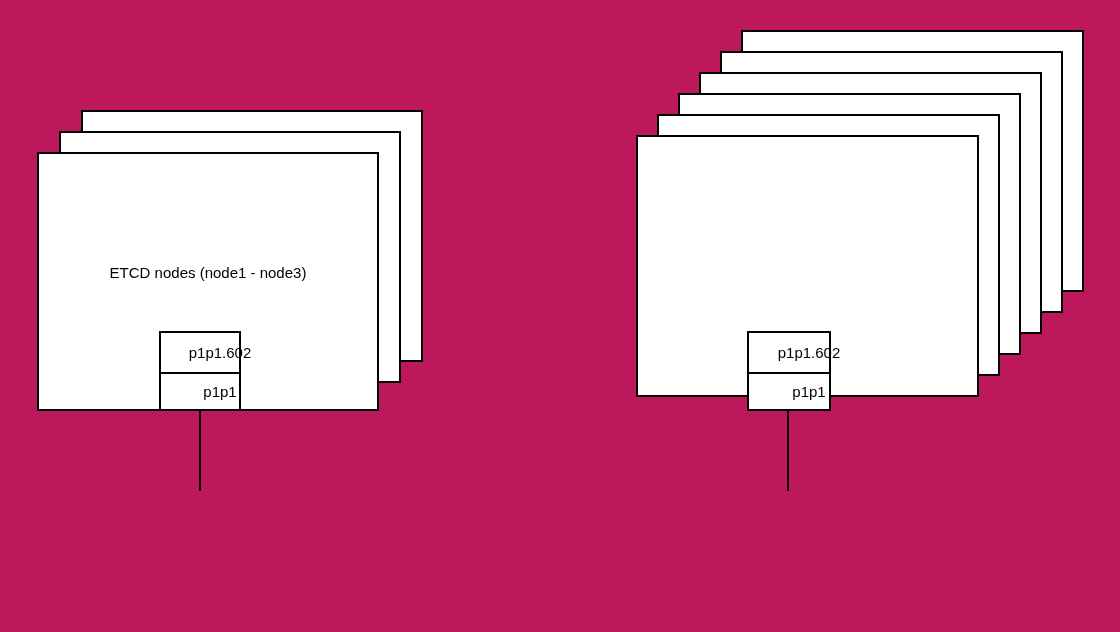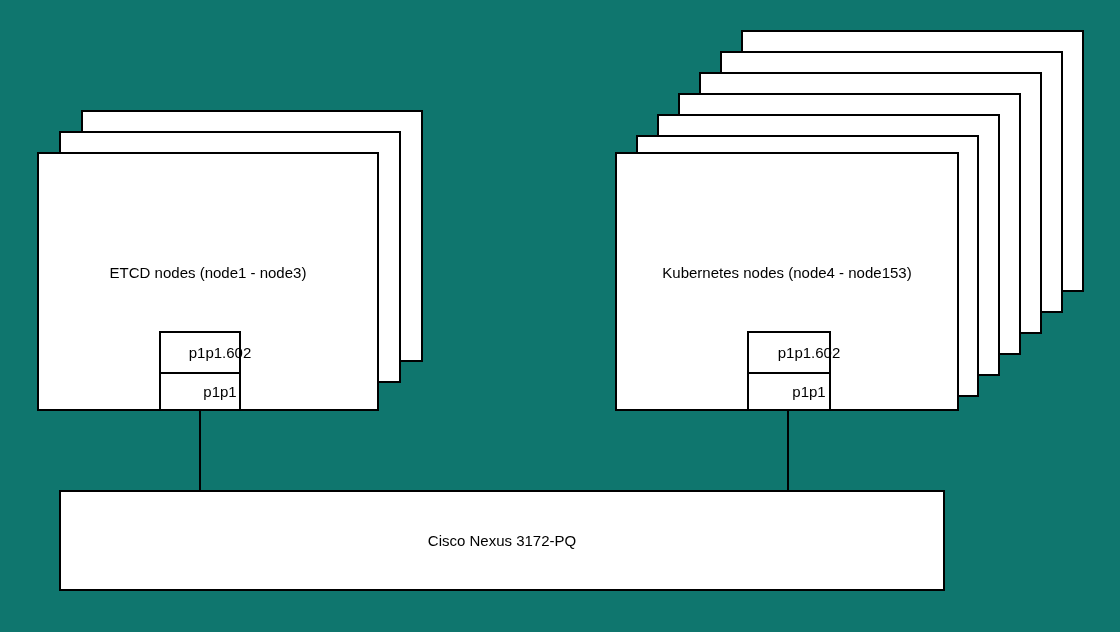--- a/index.html
+++ b/index.html
@@ -9,21 +9,21 @@
     background: #ffffff;
   }
   body {
     font-family: "Liberation Sans", sans-serif;
     color: #000000;
   }
   #diagram-root {
     position: relative;
     width: 1120px;
     height: 632px;
-    background: #0f766e;
+    background: #be185d;
     overflow: hidden;
   }
   .card {
     position: absolute;
     background: #ffffff;
     border: 2px solid #000000;
     box-sizing: border-box;
   }
   .card-label {
     position: absolute;
@@ -99,28 +99,22 @@
 
   <div class="link" style="left:199px; top:411px; height:80px;"></div>
 
   <div class="card" style="left:741px; top:30px; width:343px; height:262px;"></div>
   <div class="card" style="left:720px; top:51px; width:343px; height:262px;"></div>
   <div class="card" style="left:699px; top:72px; width:343px; height:262px;"></div>
   <div class="card" style="left:678px; top:93px; width:343px; height:262px;"></div>
   <div class="card" style="left:657px; top:114px; width:343px; height:262px;"></div>
   <div class="card" style="left:636px; top:135px; width:343px; height:262px;"></div>
 
-  <div class="card" style="left:615px; top:152px; width:344px; height:259px;">
-    <div class="card-label" style="top:110px;">Kubernetes nodes (node4 - node153)</div>
-  </div>
 
   <div class="nic-box" style="left:747px; top:331px; width:84px; height:80px;">
     <div class="nic-row vlan">p1p1.602</div>
     <div class="nic-row">p1p1</div>
   </div>
 
   <div class="link" style="left:787px; top:411px; height:80px;"></div>
 
-  <div class="switch-box" style="left:59px; top:490px; width:886px; height:101px;">
-    <span class="switch-label">Cisco Nexus 3172-PQ</span>
-  </div>
 
 </div>
 
 </body></html>

